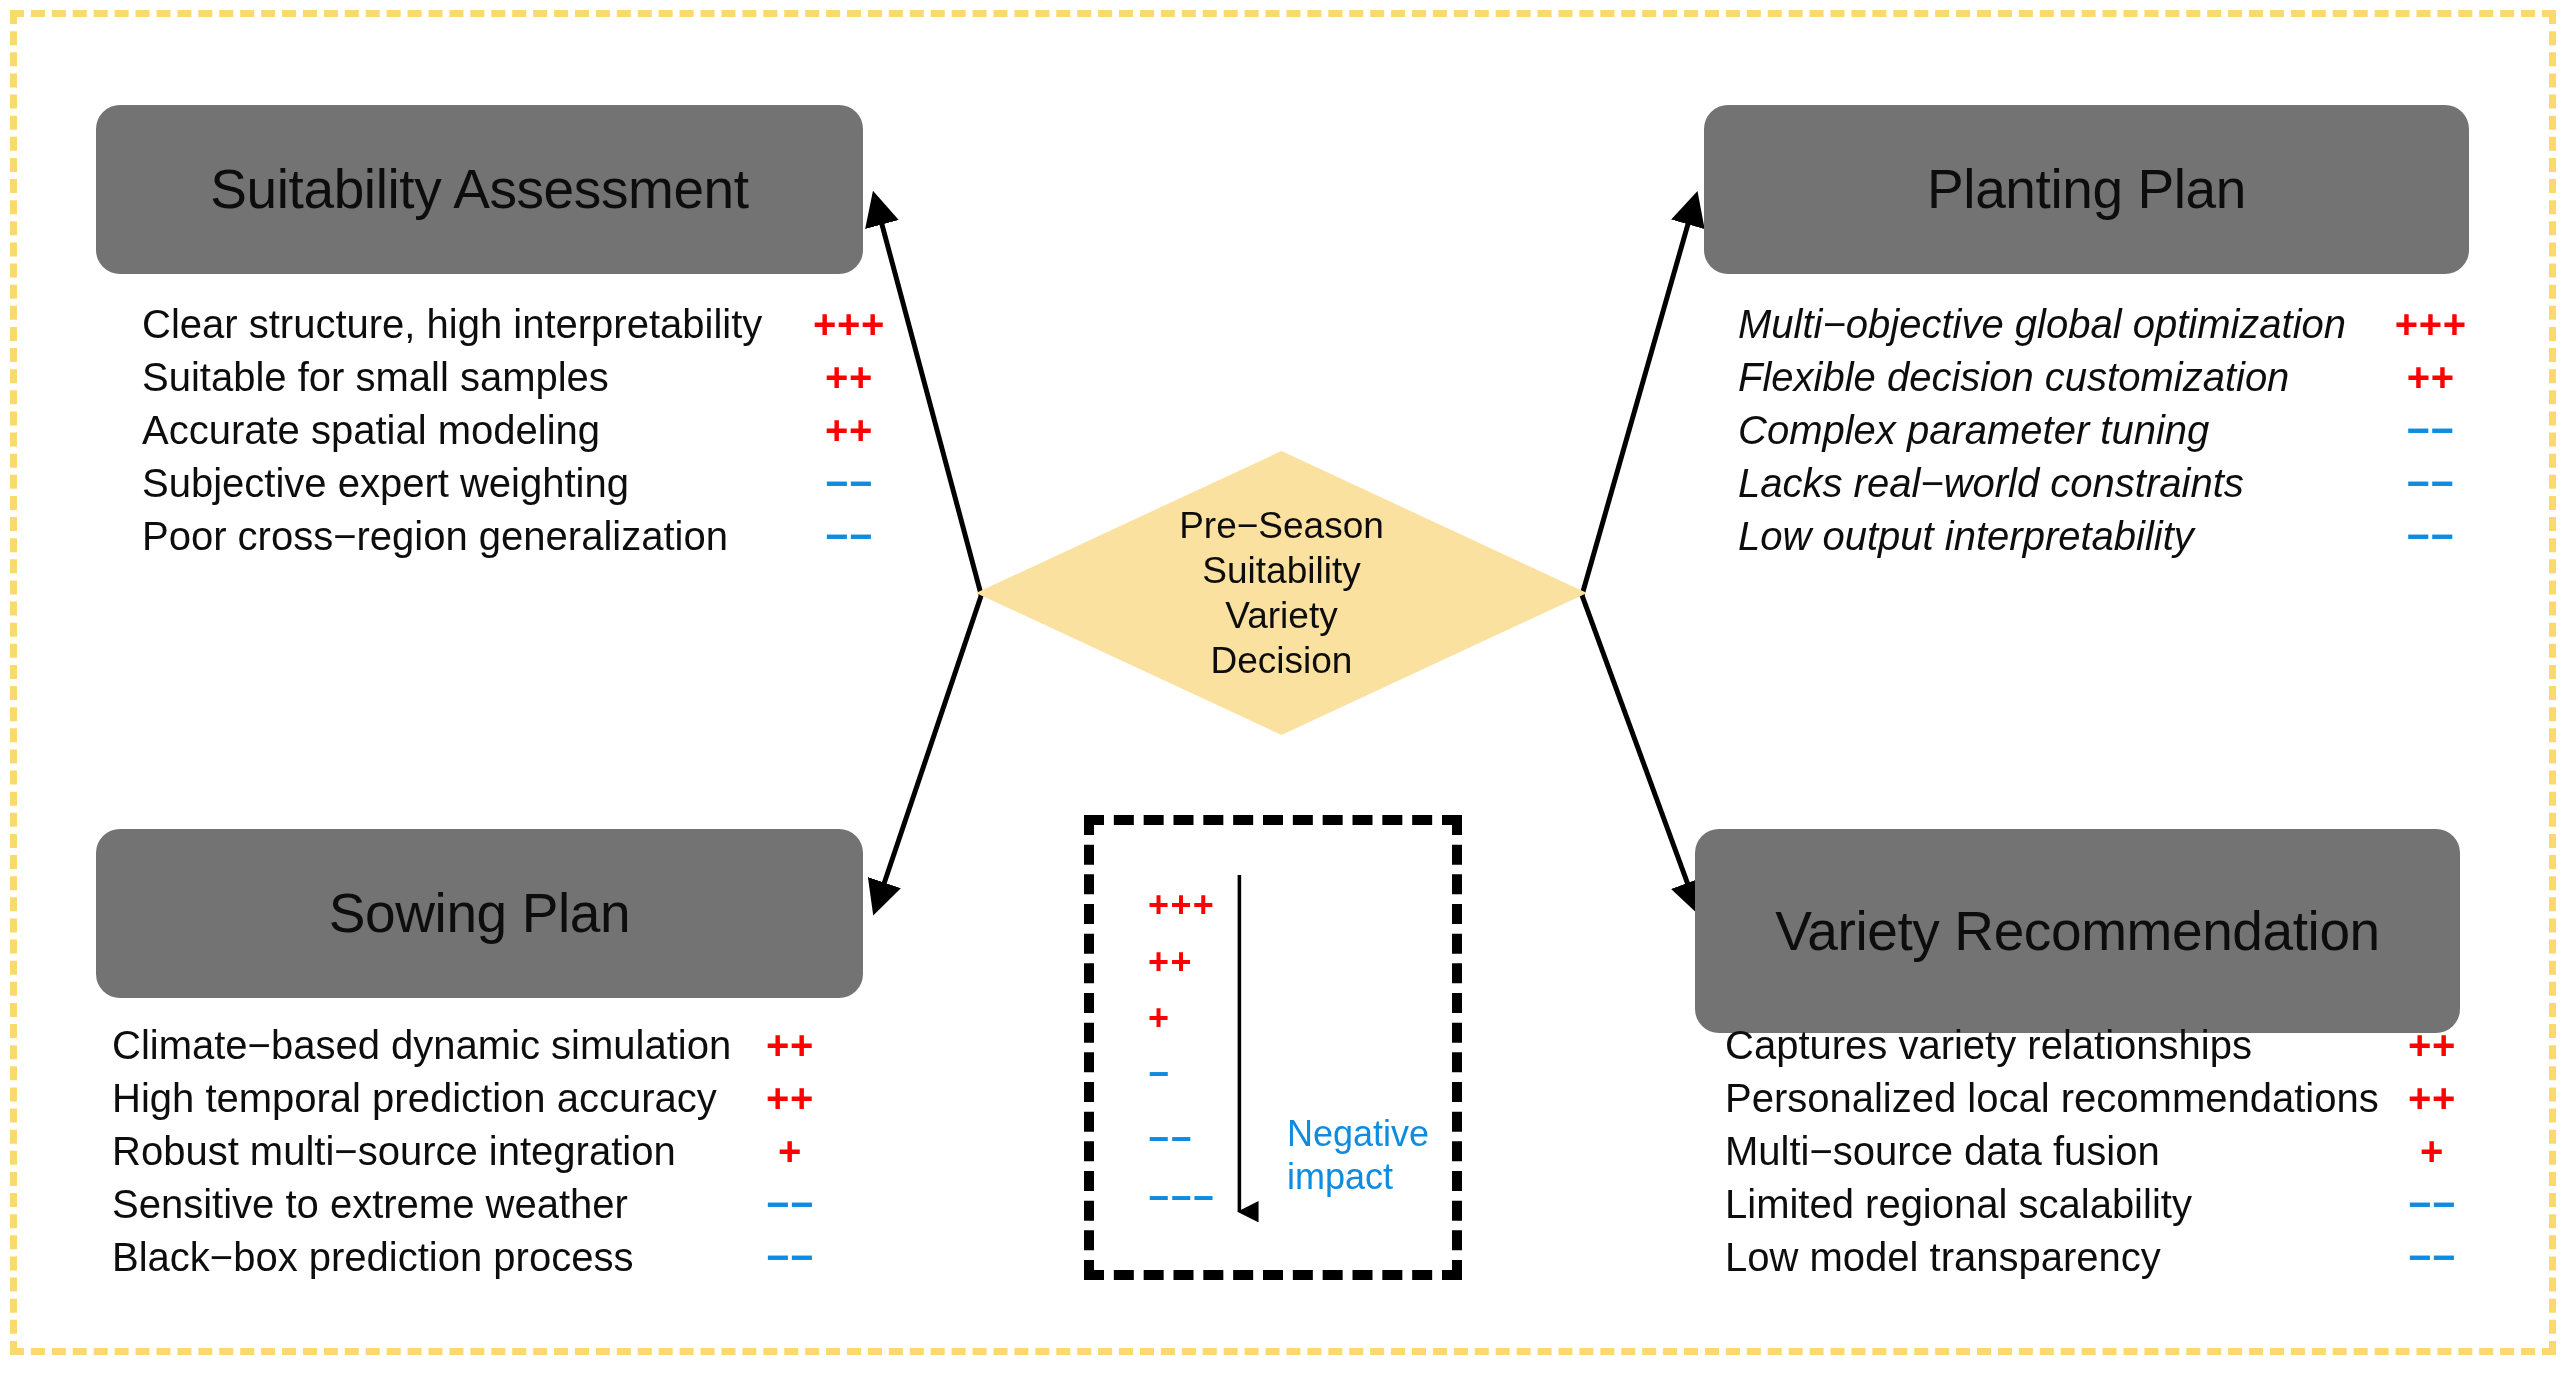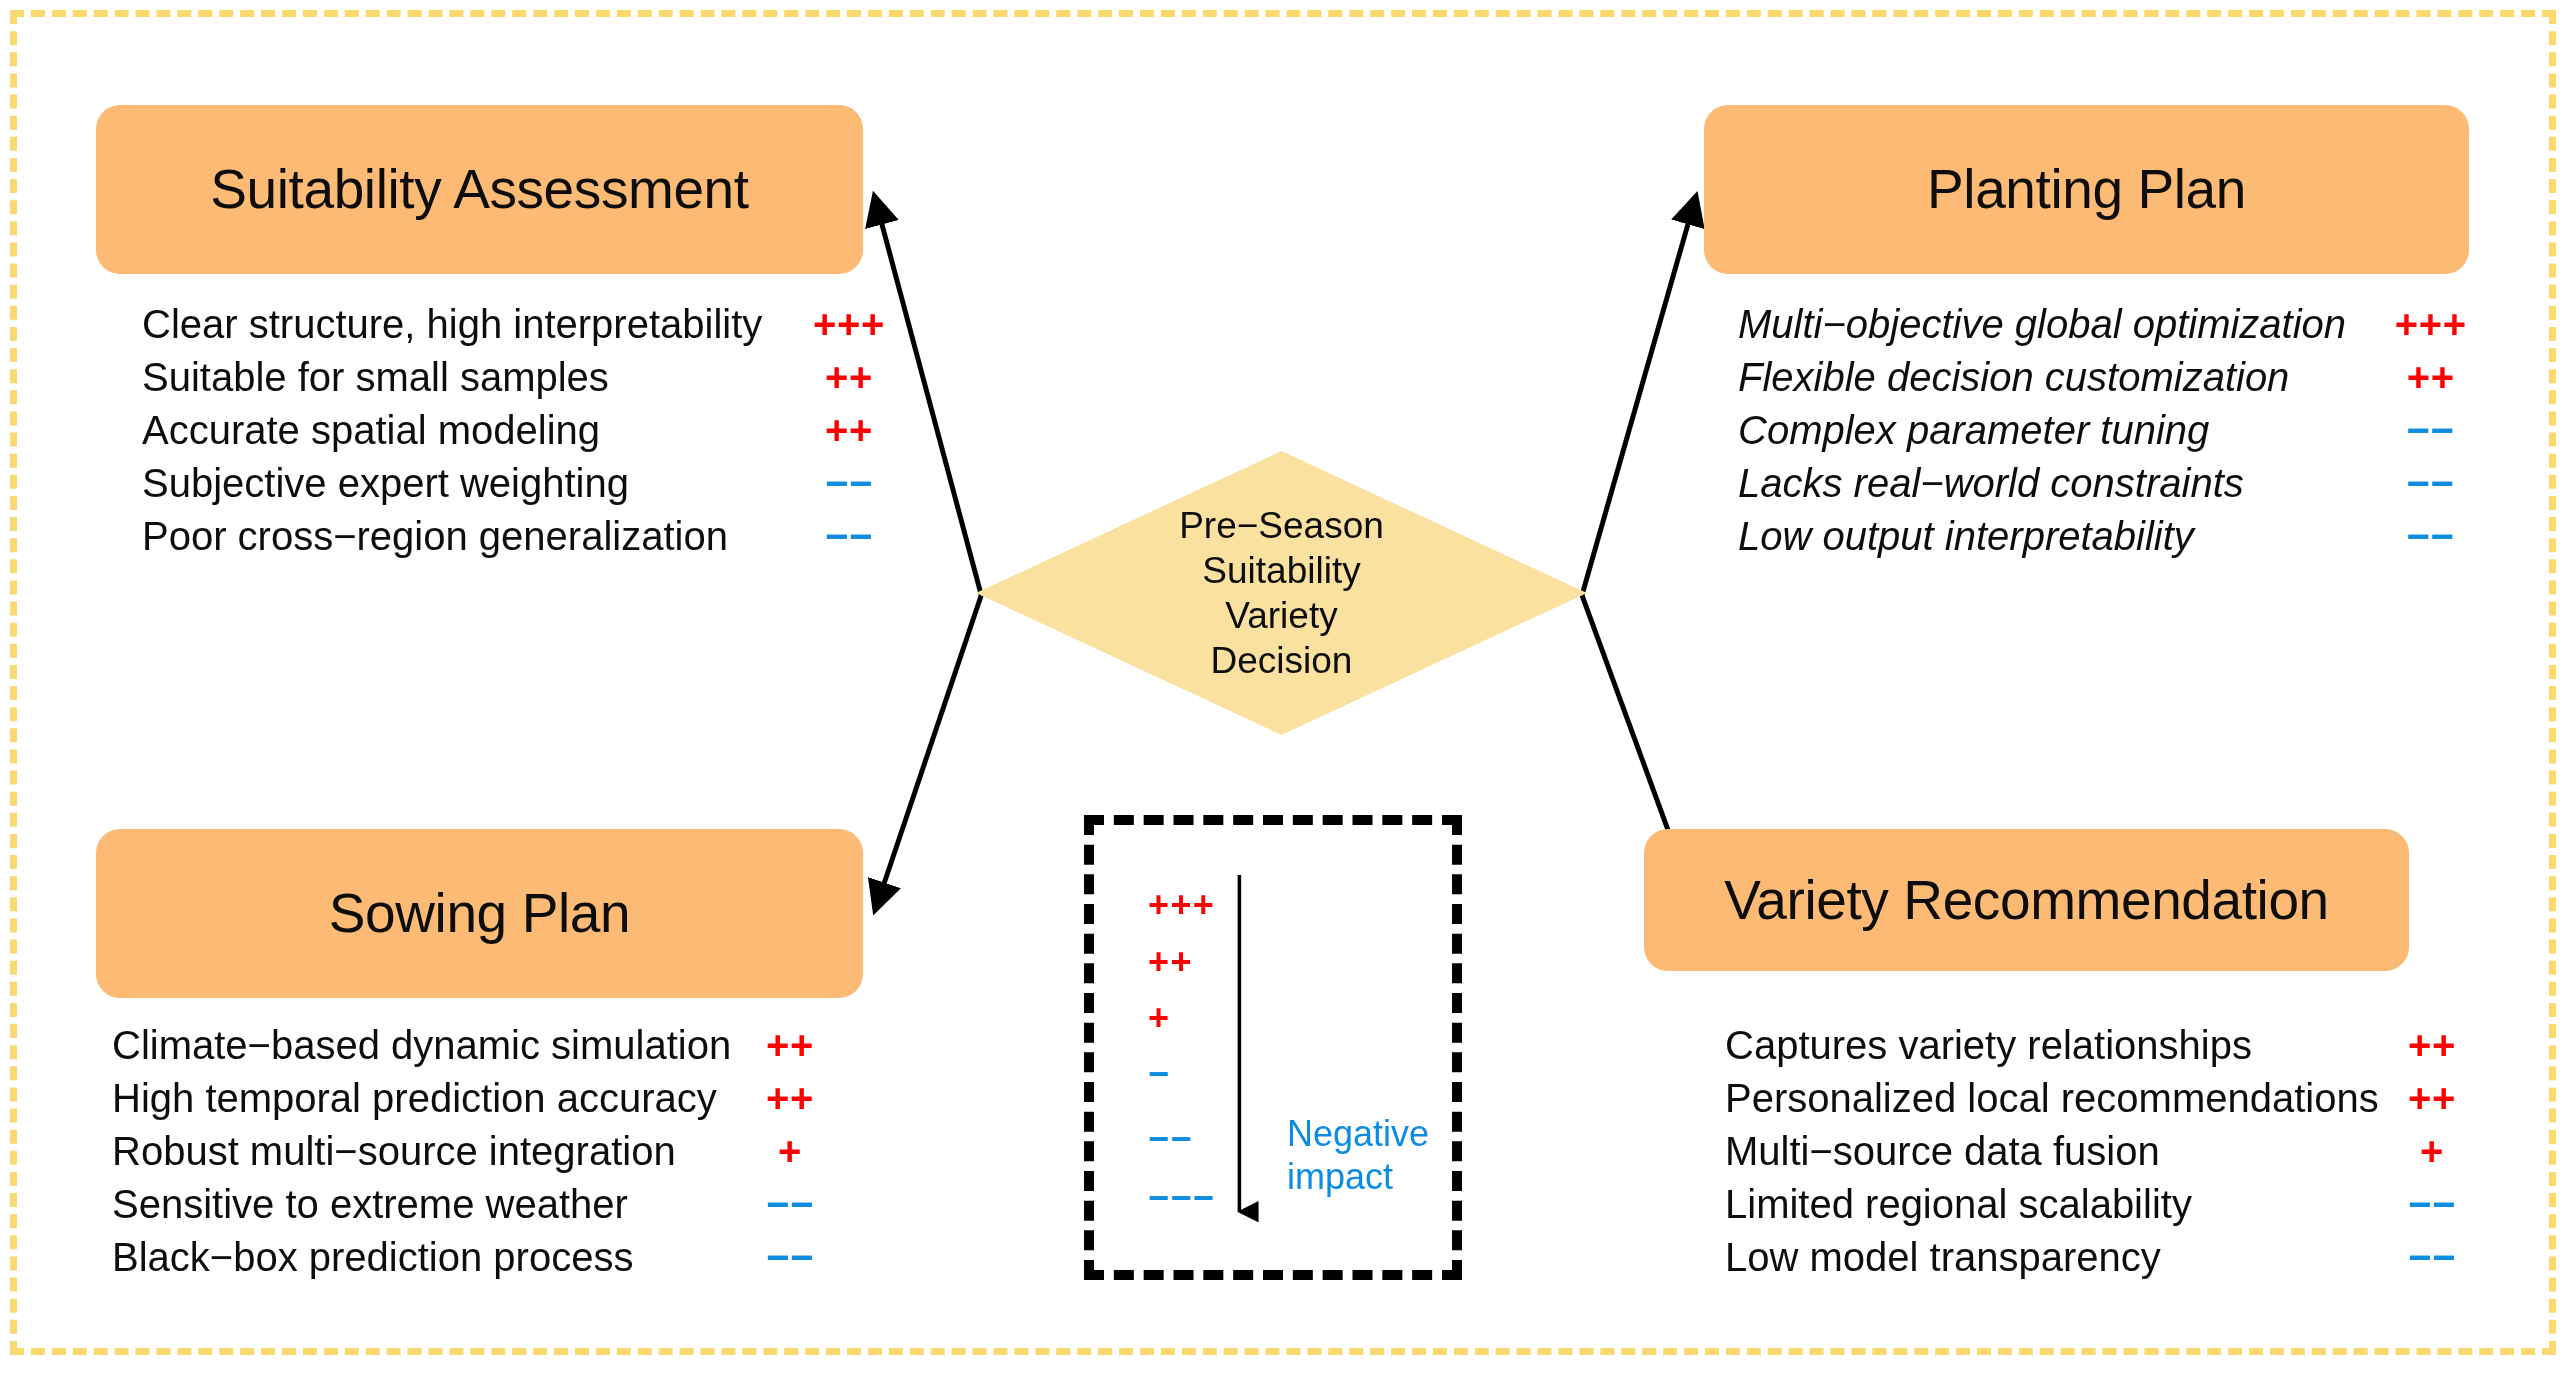--- a/index.html
+++ b/index.html
@@ -25,21 +25,21 @@
   
   #connectors{
     position:absolute;left:0;top:0;width:2576px;height:1375px;
   }
 
   
   .quad{position:absolute;}
 
   .node-box{
     position:absolute;
-    background:#fdba74;
+    background:#737373;
     border-radius:24px;
     display:flex;align-items:center;justify-content:center;
   }
   .node-title{
     font-size:55px;
     color:#0d0d0d;
     font-weight:400;
     letter-spacing:-0.4px;
     white-space:nowrap;
     line-height:1;
@@ -222,21 +222,21 @@
         <span class="feature-mark mark-neg">−−</span>
       </div>
       <div class="feature-row">
         <span class="feature-label">Black−box prediction process</span>
         <span class="feature-mark mark-neg">−−</span>
       </div>
     </div>
   </div>
 
   <div class="quad">
-    <div class="node-box" style="left:1644px;top:829px;width:765px;height:142px;">
+    <div class="node-box" style="left:1695px;top:829px;width:765px;height:204px;">
       <span class="node-title">Variety Recommendation</span>
     </div>
     <div class="feature-list list-left" style="left:1725px;top:1019px;width:753px;">
       <div class="feature-row">
         <span class="feature-label">Captures variety relationships</span>
         <span class="feature-mark mark-pos">++</span>
       </div>
       <div class="feature-row">
         <span class="feature-label">Personalized local recommendations</span>
         <span class="feature-mark mark-pos">++</span>

